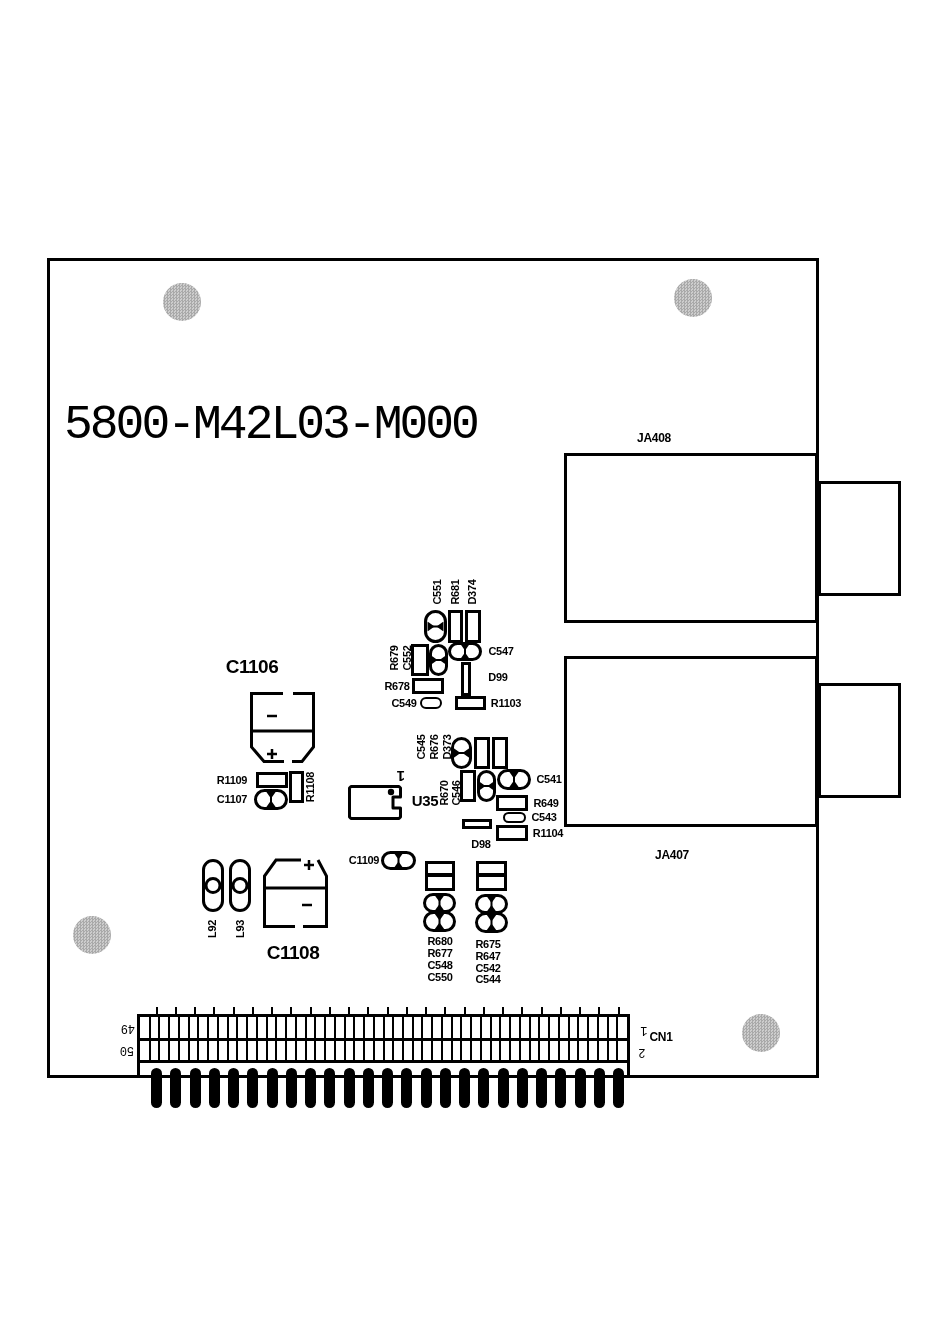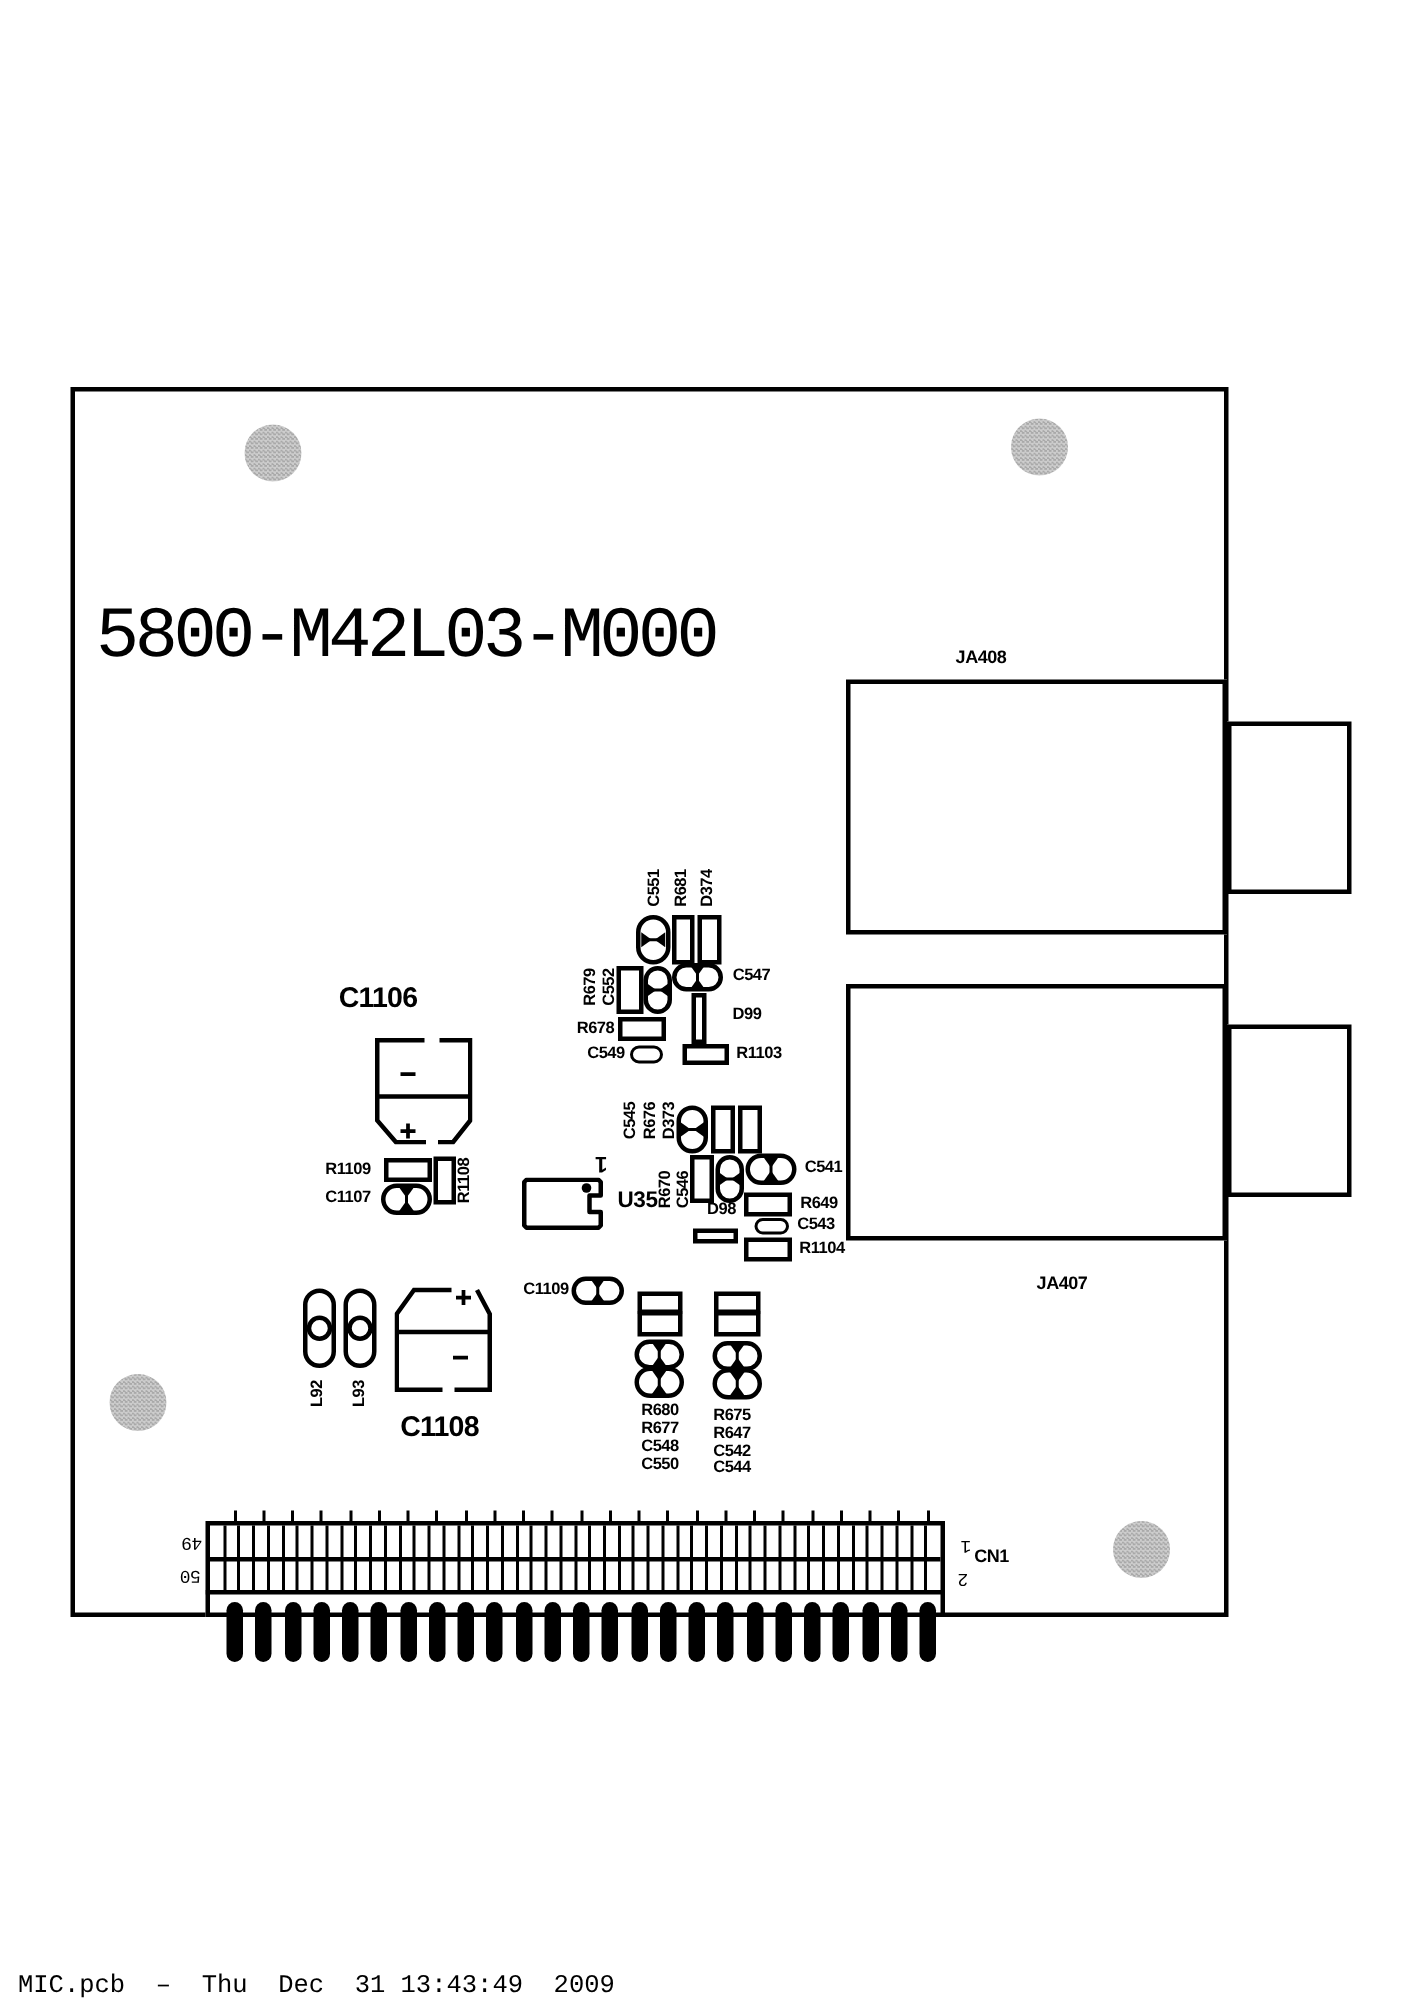--- a/index.html
+++ b/index.html
@@ -35,21 +35,20 @@
   .cn1-strip{position:absolute;box-sizing:border-box;background:#fff;border:3px solid var(--line);}
   .cn1-pin{position:absolute;width:11px;height:40px;background:var(--line);border-radius:6px;}
   .cn1-stub{position:absolute;width:2px;height:7px;background:var(--line);}
 </style>
 </head>
 <body>
 
 <div class="page" id="page">
   <div class="board"></div>
   <div class="title l1">5800-M42L03-M000</div>
-  <div class="caption">MIC.pcb  –  Thu  Dec  31 13:43:49  2009</div>
 <div class="shape stadV" style="left: 424px; top: 610px; width: 23px; height: 33px;">
       <svg width="23" height="33" viewBox="0 0 23 33">
         <line x1="4" y1="16.5" x2="19" y2="16.5" stroke="var(--line)" stroke-width="2"></line>
         <polygon points="10.5,16.5 3.5,11.5 3.5,21.5" fill="var(--line)"></polygon>
         <polygon points="12.5,16.5 19.5,11.5 19.5,21.5" fill="var(--line)"></polygon>
       </svg>
     </div>
     <div class="shape rect" style="left: 448px; top: 610px; width: 15px; height: 33px;"></div>
     <div class="shape rect" style="left: 465px; top: 610px; width: 16px; height: 33px;"></div>
     <div class="shape rect" style="left: 411px; top: 644px; width: 18px; height: 32px;"></div>
@@ -310,33 +309,33 @@
     <div class="lbl" style="left: 434px; top: 747px; transform: translate(-50%, -50%) rotate(-90deg);">R676</div>
     <div class="lbl" style="left: 447px; top: 747px; transform: translate(-50%, -50%) rotate(-90deg);">D373</div>
     <div class="lbl mid" style="left: 401px; top: 776px; transform: translate(-50%, -50%) rotate(180deg);">1</div>
     <div class="lbl mid" style="left: 425px; top: 800px; transform: translate(-50%, -50%);">U35</div>
     <div class="lbl" style="left: 444px; top: 793px; transform: translate(-50%, -50%) rotate(-90deg);">R670</div>
     <div class="lbl" style="left: 456px; top: 793px; transform: translate(-50%, -50%) rotate(-90deg);">C546</div>
     <div class="lbl" style="left: 549px; top: 779px; transform: translate(-50%, -50%);">C541</div>
     <div class="lbl" style="left: 546px; top: 803px; transform: translate(-50%, -50%);">R649</div>
     <div class="lbl" style="left: 544px; top: 817px; transform: translate(-50%, -50%);">C543</div>
     <div class="lbl" style="left: 548px; top: 833px; transform: translate(-50%, -50%);">R1104</div>
-    <div class="lbl" style="left: 481px; top: 807px; transform: translate(-50%, -50%);">D98</div>
+    <div class="lbl" style="left: 481px; top: 844px; transform: translate(-50%, -50%);">D98</div>
     <div class="lbl" style="left: 364px; top: 860px; transform: translate(-50%, -50%);">C1109</div>
     <div class="lbl" style="left: 440px; top: 941px; transform: translate(-50%, -50%);">R680</div>
     <div class="lbl" style="left: 440px; top: 953px; transform: translate(-50%, -50%);">R677</div>
     <div class="lbl" style="left: 440px; top: 965px; transform: translate(-50%, -50%);">C548</div>
     <div class="lbl" style="left: 440px; top: 977px; transform: translate(-50%, -50%);">C550</div>
     <div class="lbl" style="left: 488px; top: 944px; transform: translate(-50%, -50%);">R675</div>
     <div class="lbl" style="left: 488px; top: 956px; transform: translate(-50%, -50%);">R647</div>
     <div class="lbl" style="left: 488px; top: 968px; transform: translate(-50%, -50%);">C542</div>
     <div class="lbl" style="left: 488px; top: 979px; transform: translate(-50%, -50%);">C544</div>
     <div class="lbl" style="left: 212px; top: 929px; transform: translate(-50%, -50%) rotate(-90deg);">L92</div>
     <div class="lbl" style="left: 240px; top: 929px; transform: translate(-50%, -50%) rotate(-90deg);">L93</div>
     <div class="lbl big" style="left: 293px; top: 952px; transform: translate(-50%, -50%);">C1108</div>
     <div class="lbl conn" style="left: 654px; top: 438px; transform: translate(-50%, -50%);">JA408</div>
-    <div class="lbl conn" style="left: 672px; top: 855px; transform: translate(-50%, -50%); margin-left: 36px;">JA407</div>
+    <div class="lbl conn" style="left: 672px; top: 855px; transform: translate(-50%, -50%);">JA407</div>
     <div class="lbl pin" style="left: 128px; top: 1028px; transform: translate(-50%, -50%) rotate(180deg);">49</div>
     <div class="lbl pin" style="left: 127px; top: 1050px; transform: translate(-50%, -50%) rotate(180deg);">50</div>
     <div class="lbl pin" style="left: 644px; top: 1030px; transform: translate(-50%, -50%) rotate(180deg);">1</div>
     <div class="lbl conn" style="left: 661px; top: 1037px; transform: translate(-50%, -50%);">CN1</div>
     <div class="lbl pin" style="left: 642px; top: 1052px; transform: translate(-50%, -50%) rotate(180deg);">2</div>
   </div>
 
 </body></html>

